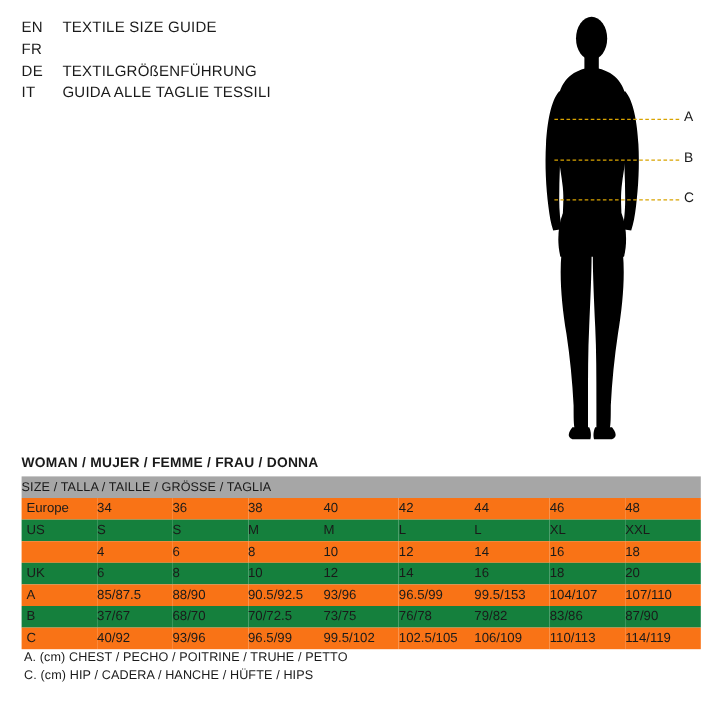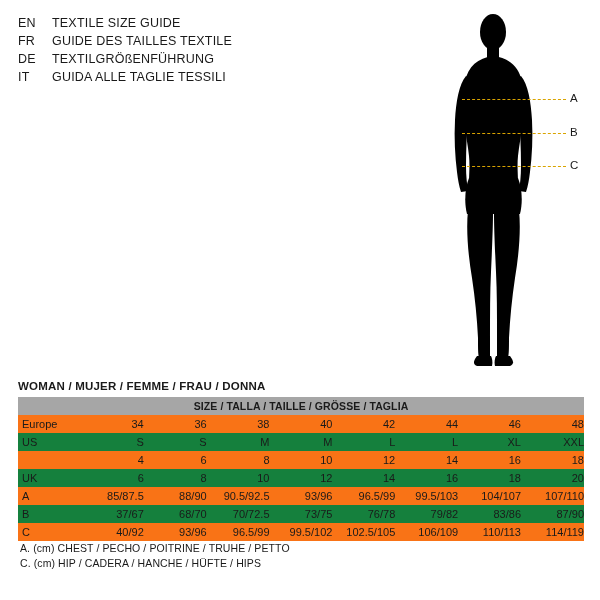--- a/index.html
+++ b/index.html
@@ -90,39 +90,38 @@
     font-size: 11px;
     table-layout: fixed;
   }
   table.size-table td {
     padding: 1px 0 1px 0;
     height: 16px;
     color: #1a1a1a;
   }
   .row-head td {
     background: #a6a6a6;
-    font-weight: bold;
+    font-weight: normal;
     font-size: 10.5px;
     letter-spacing: 0.1px;
     padding-left: 4px;
-    text-align: center;
   }
   .row-alt td {
     background: #f97316;
   }
   .row-plain td {
     background: #15803d;
   }
   .c-label {
     width: 86px;
     padding-left: 4px !important;
     text-align: left;
   }
   .c-val {
-    text-align: right;
+    text-align: left;
   }
 
   
   .legend {
     position: absolute;
     left: 20px;
     top: 542px;
     width: 566px;
   }
   .legend-row {
@@ -137,21 +136,20 @@
 
 <div class="page">
 
   <div class="lang-block">
     <div class="lang-row">
       <span class="lang-code">EN</span>
       <span class="lang-text">TEXTILE SIZE GUIDE</span>
     </div>
     <div class="lang-row">
       <span class="lang-code">FR</span>
-      <span class="lang-text">GUIDE DES TAILLES TEXTILE</span>
     </div>
     <div class="lang-row">
       <span class="lang-code">DE</span>
       <span class="lang-text">TEXTILGRÖßENFÜHRUNG</span>
     </div>
     <div class="lang-row">
       <span class="lang-code">IT</span>
       <span class="lang-text">GUIDA ALLE TAGLIE TESSILI</span>
     </div>
   </div>
@@ -272,21 +270,21 @@
           <td class="c-val">20</td>
         </tr>
 
         <tr class="row-alt">
           <td class="c-label">A</td>
           <td class="c-val">85/87.5</td>
           <td class="c-val">88/90</td>
           <td class="c-val">90.5/92.5</td>
           <td class="c-val">93/96</td>
           <td class="c-val">96.5/99</td>
-          <td class="c-val">99.5/103</td>
+          <td class="c-val">99.5/153</td>
           <td class="c-val">104/107</td>
           <td class="c-val">107/110</td>
         </tr>
 
         <tr class="row-plain">
           <td class="c-label">B</td>
           <td class="c-val">37/67</td>
           <td class="c-val">68/70</td>
           <td class="c-val">70/72.5</td>
           <td class="c-val">73/75</td>

